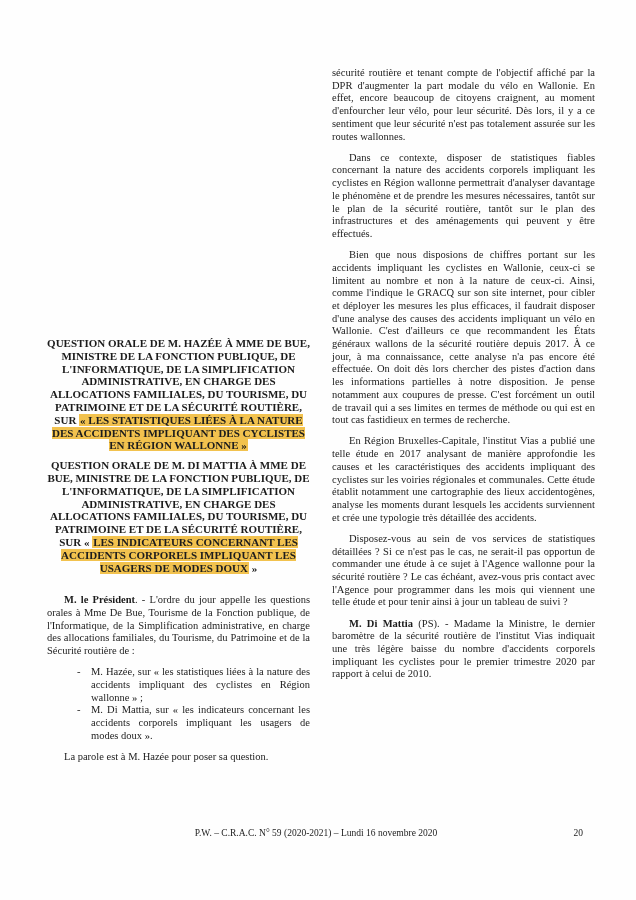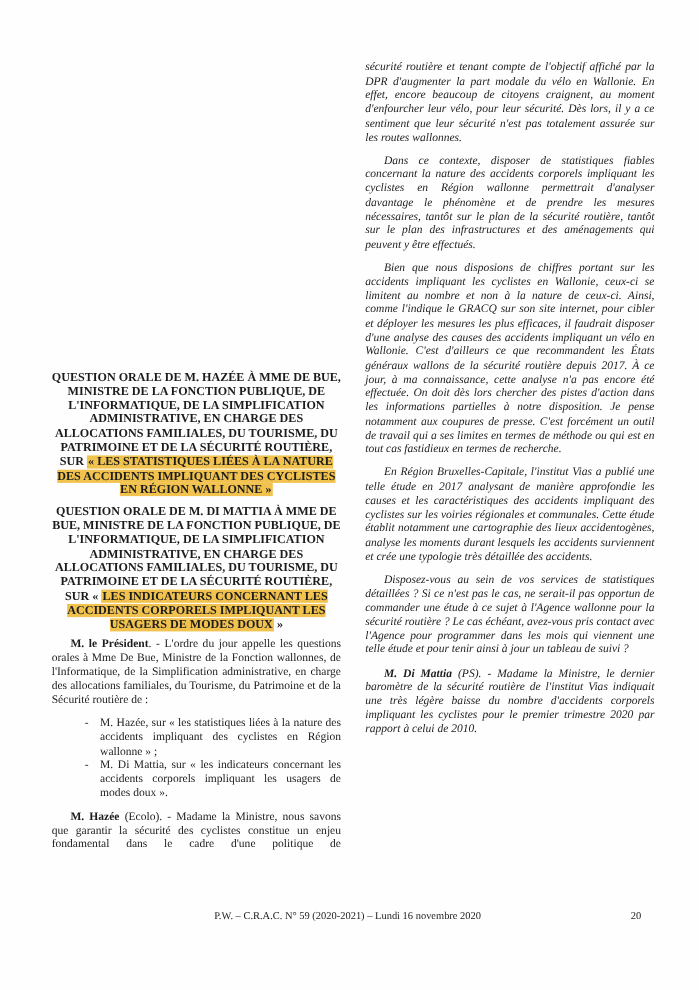--- a/index.html
+++ b/index.html
@@ -15,30 +15,30 @@
     font-family: "Liberation Serif", serif;
     color: #1c1c1c;
     overflow: hidden;
     box-sizing: border-box;
   }
   .col {
     position: absolute;
     width: 263px;
   }
   .col-left  { left: 47px;  top: 337px; }
-  .col-right { left: 332px; top: 56px; font-style: italic;  }
+  .col-right { left: 332px; top: 67px;  }
 
   .heading {
     font-size: 11px;
     font-weight: bold;
     line-height: 12.8px;
     text-align: center;
     margin: 0 0 7px 0;
   }
-  .heading-2 { margin-bottom: 6px; }
+  .heading-2 { margin-bottom: 20px; }
 
   .hl {
     background: #F2C24E;
     padding: 0 1px;
   }
 
   .para {
     font-size: 10.5px;
     line-height: 12.7px;
     text-align: justify;
@@ -92,29 +92,29 @@
 <body>
 
 <div class="page" style="background: rgb(254, 254, 254); color: rgb(28, 28, 28);">
 
   <div class="col col-left">
 
     <h3 class="heading"><span>QUESTION ORALE DE M. HAZÉE À MME DE BUE, MINISTRE DE LA FONCTION PUBLIQUE, DE L'INFORMATIQUE, DE LA SIMPLIFICATION ADMINISTRATIVE, EN CHARGE DES ALLOCATIONS FAMILIALES, DU TOURISME, DU PATRIMOINE ET DE LA SÉCURITÉ ROUTIÈRE, SUR </span><span class="hl" style="background: rgb(242, 194, 78);">« LES STATISTIQUES LIÉES À LA NATURE DES ACCIDENTS IMPLIQUANT DES CYCLISTES EN RÉGION WALLONNE »</span><span></span></h3>
 
     <h3 class="heading heading-2"><span>QUESTION ORALE DE M. DI MATTIA À MME DE BUE, MINISTRE DE LA FONCTION PUBLIQUE, DE L'INFORMATIQUE, DE LA SIMPLIFICATION ADMINISTRATIVE, EN CHARGE DES ALLOCATIONS FAMILIALES, DU TOURISME, DU PATRIMOINE ET DE LA SÉCURITÉ ROUTIÈRE, SUR « </span><span class="hl" style="background: rgb(242, 194, 78);">LES INDICATEURS CONCERNANT LES ACCIDENTS CORPORELS IMPLIQUANT LES USAGERS DE MODES DOUX</span><span> »</span></h3>
 
-    <p class="para"><b class="speaker">M. le Président</b><span>. - L'ordre du jour appelle les questions orales à Mme De Bue, Ministre de la Fonction wallonnes, de l'Informatique, de la Simplification administrative, en charge des allocations familiales, du Tourisme, du Patrimoine et de la Sécurité routière de :</span></p>
+    <p class="para"><b class="speaker">M. le Président</b><span>. - L'ordre du jour appelle les questions orales à Mme De Bue, Tourisme de la Fonction publique, de l'Informatique, de la Simplification administrative, en charge des allocations familiales, du Tourisme, du Patrimoine et de la Sécurité routière de :</span></p>
 
     <ul class="agenda-list">
       <li class="agenda-item"><span class="agenda-marker">-</span><span>M. Hazée, sur « les statistiques liées à la nature des accidents impliquant des cyclistes en Région wallonne » ;</span></li>
       <li class="agenda-item"><span class="agenda-marker">-</span><span>M. Di Mattia, sur « les indicateurs concernant les accidents corporels impliquant les usagers de modes doux ».</span></li>
     </ul>
 
+    <p class="para"><span>La parole est à M. Hazée pour poser sa question.</span></p>
 
-    <p class="para stretch"><b class="speaker">M. Hazée</b><span> (Ecolo). - Madame la Ministre, nous savons que garantir la sécurité des cyclistes constitue un enjeu fondamental dans le cadre d'une politique de</span></p>
 
   </div>
 
   <div class="col col-right">
 
     <p class="para no-indent"><b class="speaker"></b><span>sécurité routière et tenant compte de l'objectif affiché par la DPR d'augmenter la part modale du vélo en Wallonie. En effet, encore beaucoup de citoyens craignent, au moment d'enfourcher leur vélo, pour leur sécurité. Dès lors, il y a ce sentiment que leur sécurité n'est pas totalement assurée sur les routes wallonnes.</span></p>
 
     <p class="para"><b class="speaker"></b><span>Dans ce contexte, disposer de statistiques fiables concernant la nature des accidents corporels impliquant les cyclistes en Région wallonne permettrait d'analyser davantage le phénomène et de prendre les mesures nécessaires, tantôt sur le plan de la sécurité routière, tantôt sur le plan des infrastructures et des aménagements qui peuvent y être effectués.</span></p>
 
     <p class="para"><b class="speaker"></b><span>Bien que nous disposions de chiffres portant sur les accidents impliquant les cyclistes en Wallonie, ceux-ci se limitent au nombre et non à la nature de ceux-ci. Ainsi, comme l'indique le GRACQ sur son site internet, pour cibler et déployer les mesures les plus efficaces, il faudrait disposer d'une analyse des causes des accidents impliquant un vélo en Wallonie. C'est d'ailleurs ce que recommandent les États généraux wallons de la sécurité routière depuis 2017. À ce jour, à ma connaissance, cette analyse n'a pas encore été effectuée. On doit dès lors chercher des pistes d'action dans les informations partielles à notre disposition. Je pense notamment aux coupures de presse. C'est forcément un outil de travail qui a ses limites en termes de méthode ou qui est en tout cas fastidieux en termes de recherche.</span></p>

